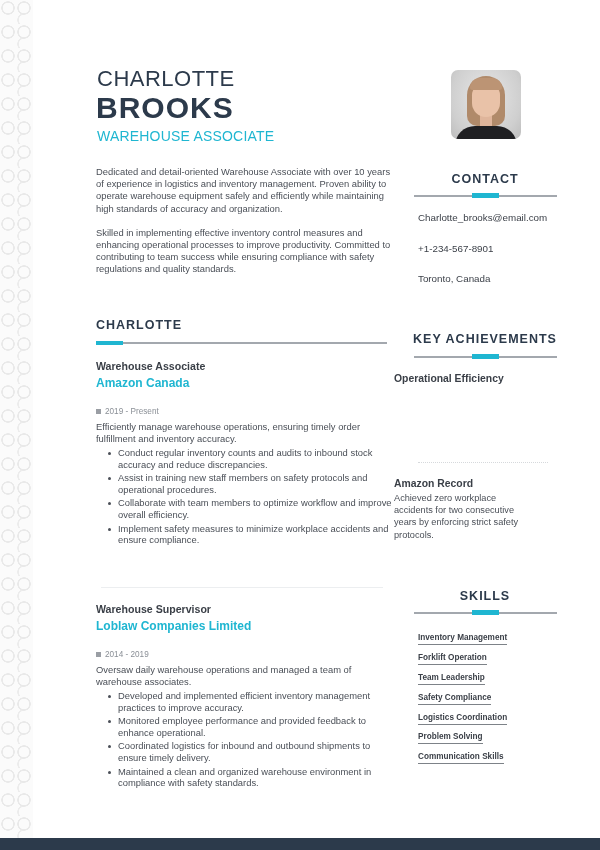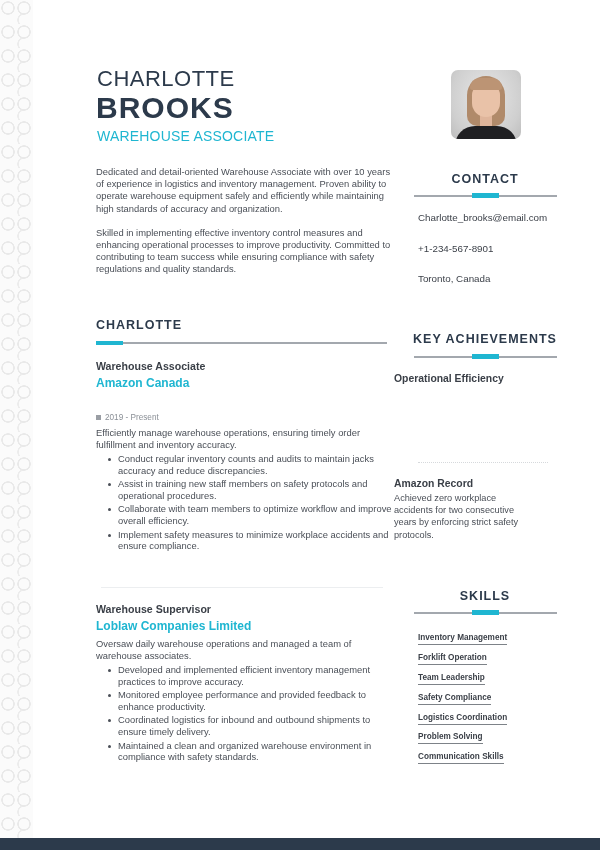--- a/index.html
+++ b/index.html
@@ -41,21 +41,21 @@
     .rule .accent { position: absolute; top: -2px; height: 5px; width: 26px; background: #1fb6d1; }
 
     
     .exp-title { position: absolute; left: 96px; top: 318px; }
     .exp-rule { position: absolute; left: 96px; top: 342px; width: 291px; height: 1.5px; }
     .exp-rule .accent { left: 0; top: -1.5px; height: 4px; width: 27px; }
 
     .job { position: absolute; left: 96px; width: 298px; }
     .job-role { font-size: 10.6px; font-weight: 700; color: #3a3f47; }
     .job-company { font-size: 12px; font-weight: 700; color: #1fb6d1; margin-top: 4px; }
-    .job-dates { font-size: 8.2px; color: #8a8f96; margin-top: 23px; display: flex; align-items: center; gap: 4px; }
+    .job-dates { font-size: 8.2px; color: #8a8f96; margin-top: 17px; display: flex; align-items: center; gap: 4px; }
     .cal-icon { display: inline-block; width: 5px; height: 5px; background: #9a9ea4; }
     .job-desc { font-size: 9.4px; line-height: 12px; color: #4a4f57; margin-top: 5px; }
     .job-bullets { list-style: none; margin-top: 2px; padding-left: 12px; }
     .job-bullets li { position: relative; font-size: 9.4px; line-height: 11.6px; color: #4a4f57; padding-left: 10px; margin-bottom: 2px; }
     .job-bullets li::before { content: ""; position: absolute; left: 0; top: 5px; width: 3px; height: 3px; border-radius: 50%; background: #4a4f57; }
     .job-sep { position: absolute; left: 101px; top: 587px; width: 282px; height: 1px; background: #eceef0; }
 
     
     .rc-title { position: absolute; left: 413px; width: 144px; text-align: center; }
     .rc-rule { position: absolute; left: 414px; width: 143px; height: 1.5px; }
@@ -99,36 +99,40 @@
 
 <div class="job" style="top:360px;">
   <div class="job-role">Warehouse Associate</div>
   <div class="job-company">Amazon Canada</div>
   <div class="job-dates">
     <span class="cal-icon"></span>
     <span>2019 - Present</span>
   </div>
   <div class="job-desc">Efficiently manage warehouse operations, ensuring timely order fulfillment and inventory accuracy.</div>
   <ul class="job-bullets">
-    <li>Conduct regular inventory counts and audits to maintain jacks accuracy and reduce discrepancies.</li>
+    <li>Conduct regular inventory counts and audits to inbound stock accuracy and reduce discrepancies.</li>
     <li>Assist in training new staff members on safety protocols and operational procedures.</li>
     <li>Collaborate with team members to optimize workflow and improve overall efficiency.</li>
     <li>Implement safety measures to minimize workplace accidents and ensure compliance.</li>
   </ul>
 </div>
 
 <div class="job-sep"></div>
 
 <div class="job" style="top:603px;">
   <div class="job-role">Warehouse Supervisor</div>
   <div class="job-company">Loblaw Companies Limited</div>
+  <div class="job-dates">
+    <span class="cal-icon"></span>
+    <span>2014 - 2019</span>
+  </div>
   <div class="job-desc">Oversaw daily warehouse operations and managed a team of warehouse associates.</div>
   <ul class="job-bullets">
     <li>Developed and implemented efficient inventory management practices to improve accuracy.</li>
-    <li>Monitored employee performance and provided feedback to enhance productivity.</li>
+    <li>Monitored employee performance and provided feedback to enhance operational.</li>
     <li>Coordinated logistics for inbound and outbound shipments to ensure timely delivery.</li>
     <li>Maintained a clean and organized warehouse environment in compliance with safety standards.</li>
   </ul>
 </div>
 
 <div class="section-title rc-title" style="top:172px;">CONTACT</div>
 <div class="rule rc-rule" style="top:195px;">
     <div class="accent"></div>
   </div>
 <div class="contact-item" style="top:212px;">Charlotte_brooks@email.com</div>

